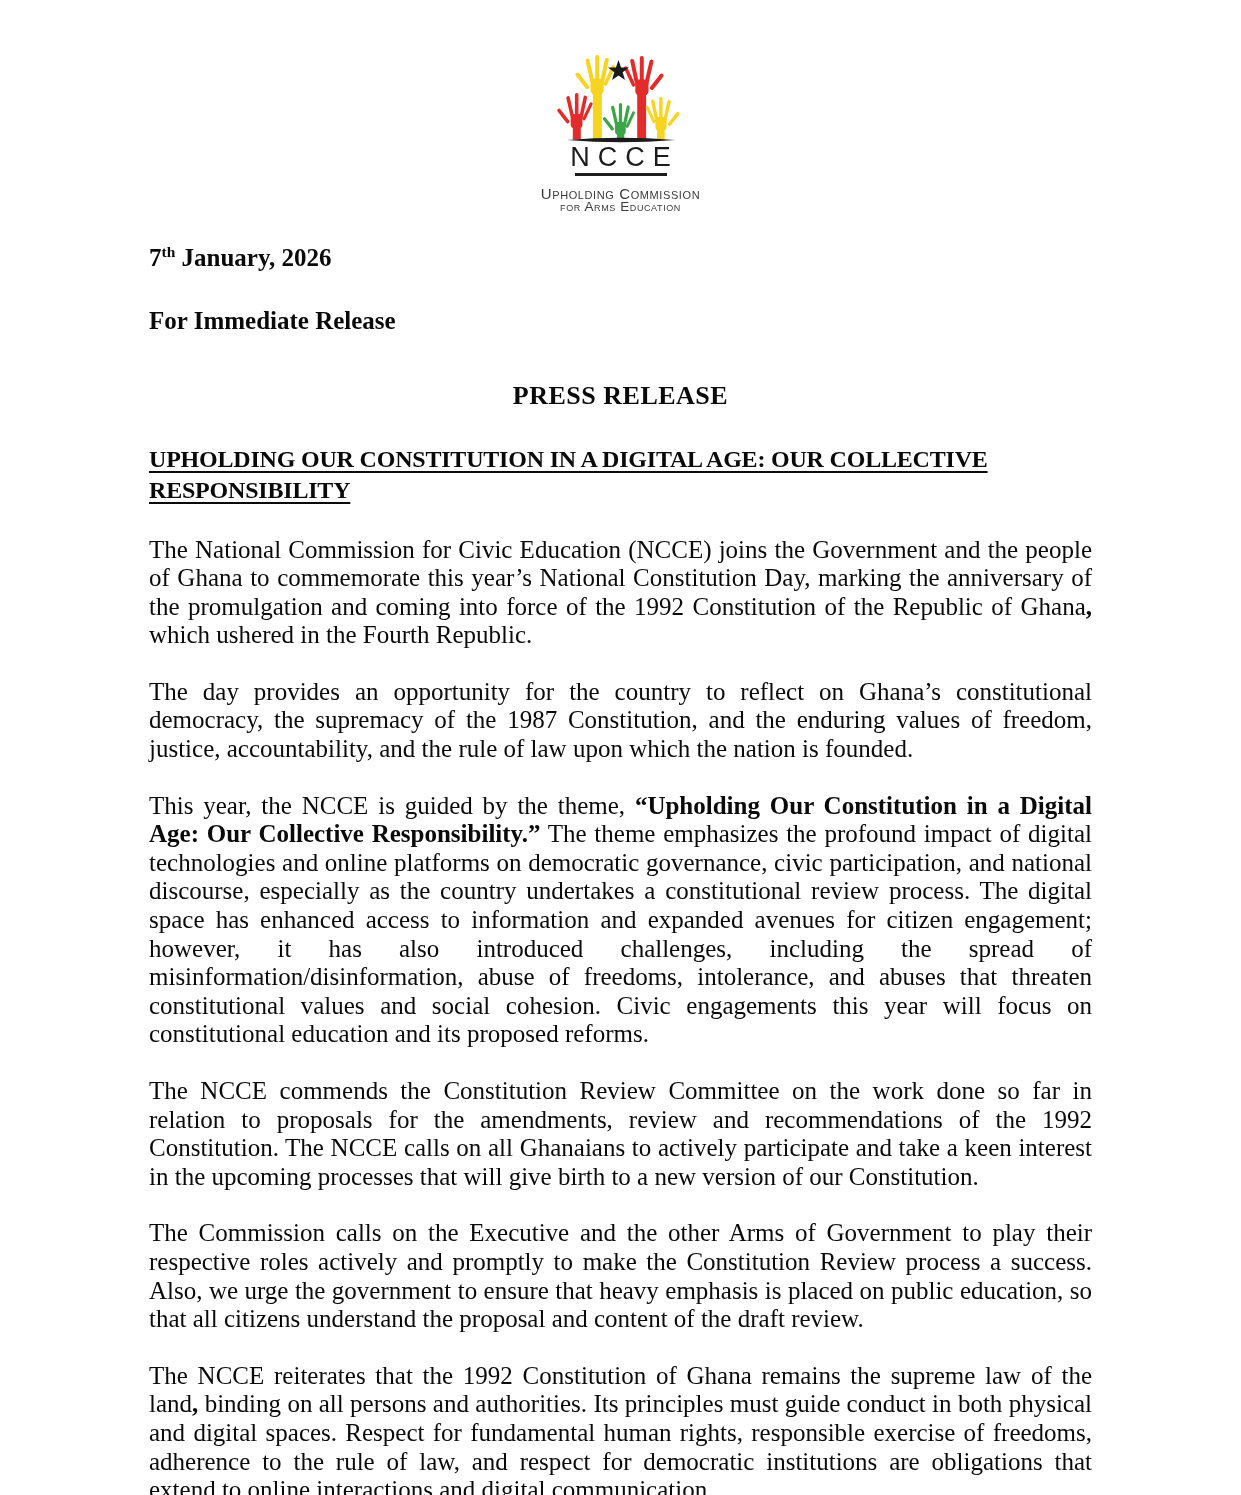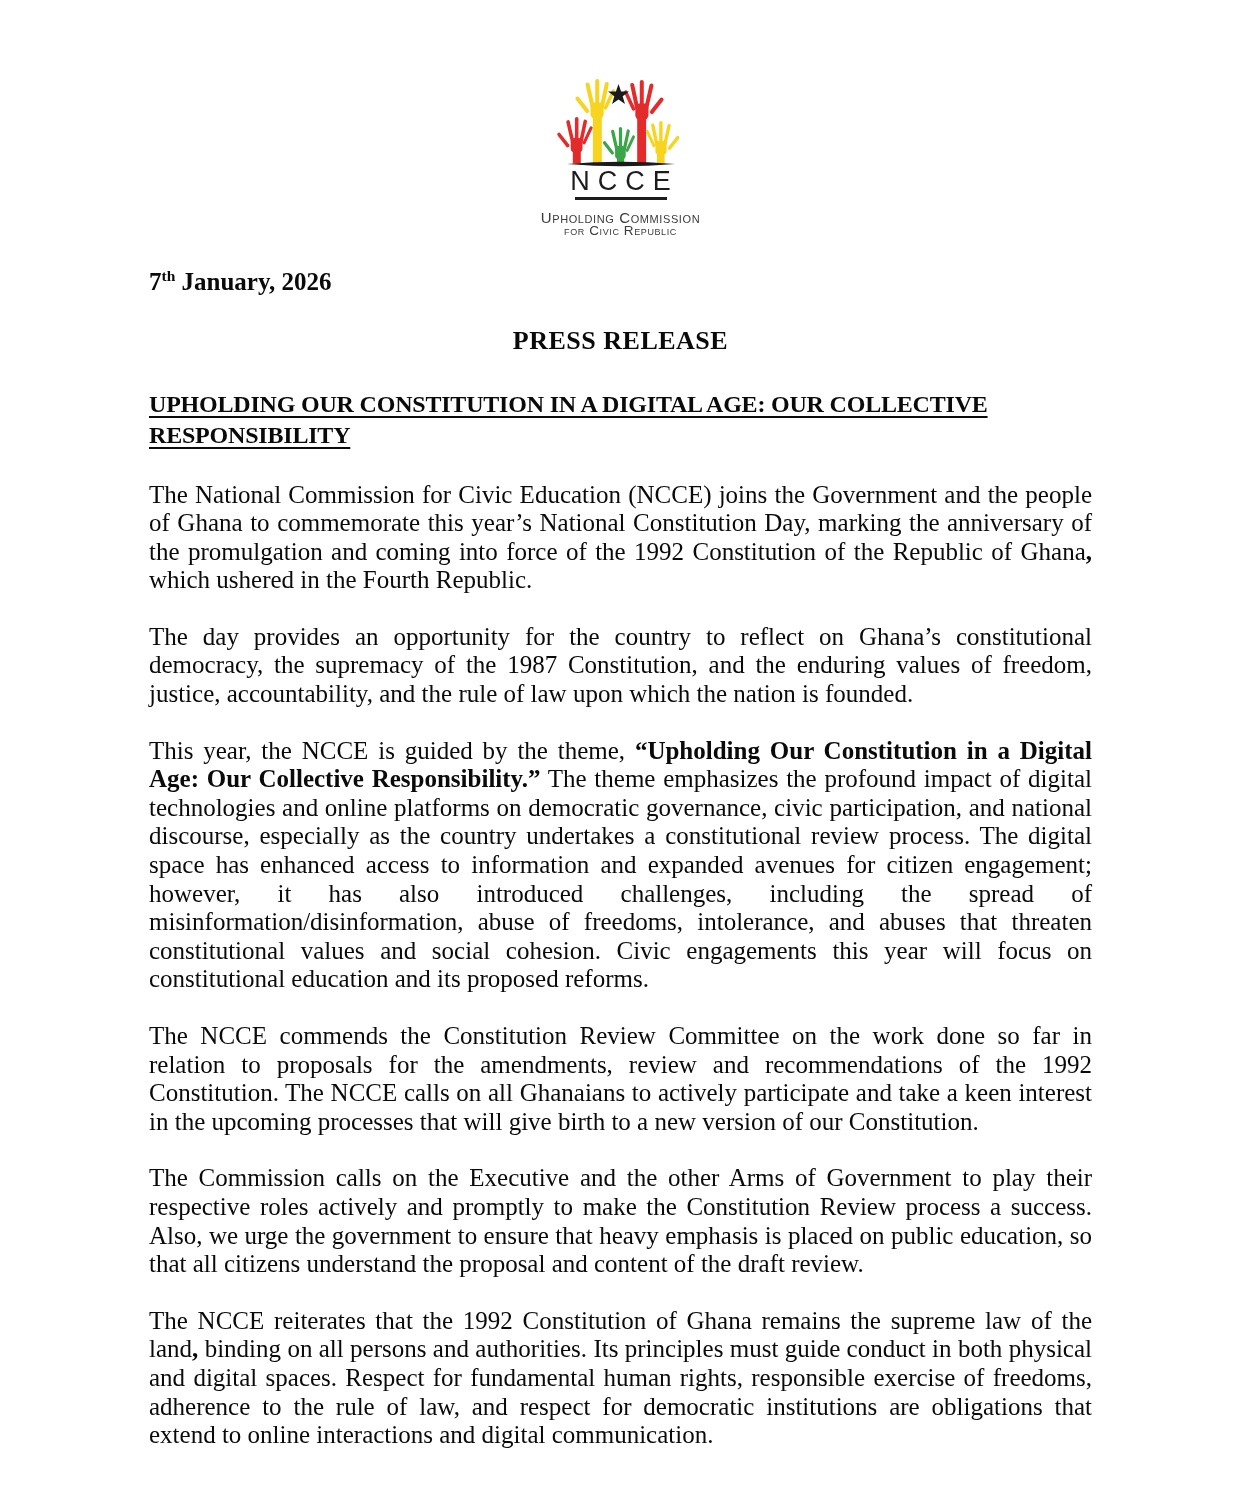--- a/index.html
+++ b/index.html
@@ -2,42 +2,42 @@
 <html><head>
 <meta charset="utf-8">
 <style>
   html,body{margin:0;padding:0;}
   body{
     width:1241px;height:1495px;background:#ffffff;overflow:hidden;
     font-family:"Liberation Serif", serif;color:#0a0a0a;
   }
   .page{padding:0 149px;}
   
-  .logo-wrap{padding-top:52px;text-align:center;margin-top:24px;}
+  .logo-wrap{padding-top:52px;text-align:center;}
   .logo-svg{display:block;margin:0 auto;}
   .ncce-acronym{
     font-family:"Liberation Sans", sans-serif;
     font-size:27px;line-height:25px;letter-spacing:8px;
     padding-left:8px; 
     color:#1c1c1c;margin-top:1px;
   }
   .ncce-divider{width:92px;height:2.5px;background:#1c1c1c;margin:3px auto 0 auto;}
   .org-line1{
     font-family:"Liberation Sans", sans-serif;font-variant:small-caps;
     font-size:15px;line-height:13px;letter-spacing:0.6px;color:#3a3a3a;margin-top:11px;
   }
   .org-line2{
     font-family:"Liberation Sans", sans-serif;font-variant:small-caps;
     font-size:13.5px;line-height:12px;letter-spacing:0.6px;color:#3a3a3a;margin-top:1px;
   }
   
   .date-line{margin-top:30px;text-align:left;font-weight:bold;font-size:25px;line-height:29px;}
   .date-line sup{font-size:0.62em;line-height:0;}
   .release-label{margin-top:34px;font-weight:bold;font-size:25px;line-height:29px;}
-  .press-title{margin-top:30px;text-align:center;font-weight:bold;font-size:26px;line-height:30px;letter-spacing:0.5px;}
+  .press-title{margin-top:46px;text-align:center;font-weight:bold;font-size:26px;line-height:30px;letter-spacing:0.5px;}
   .headline{
     margin-top:33px;text-align:left;font-weight:bold;font-size:24px;line-height:31px;
     letter-spacing:-0.2px;
   }
   .headline .hl{
     text-decoration:underline;text-decoration-thickness:2px;text-underline-offset:4px;
   }
   
   p.body-par{
     font-size:25px;line-height:28.6px;text-align:justify;margin:28px 0 0 0;
@@ -76,25 +76,26 @@
 
       <rect x="0" y="87.6" width="130" height="8" fill="#ffffff"></rect>
 
       <path d="M11 88 Q65 83.6 119 88 Q65 92.4 11 88 Z" fill="#1B1B1B"></path>
 
       <path d="M62.5 8 L65.09 15.44 L72.96 15.6 L66.68 20.36 L68.96 27.9 L62.5 23.4 L56.04 27.9 L58.32 20.36 L52.04 15.6 L59.91 15.44 Z" fill="#1B1B1B"></path>
     </svg>
     <div class="ncce-acronym">NCCE</div>
     <div class="ncce-divider"></div>
     <div class="org-line1">Upholding Commission</div>
-    <div class="org-line2">for Civic Republic</div>
+    <div class="org-line2">for Arms Education</div>
   </div>
 
   <div class="date-line"><span>7</span><sup>th</sup><span> January, 2026</span></div>
 
+  <div class="release-label">For Immediate Release</div>
 
   <div class="press-title">PRESS RELEASE</div>
 
   <div class="headline">
     <div><span class="hl">UPHOLDING OUR CONSTITUTION IN A DIGITAL AGE: OUR COLLECTIVE</span></div>
     <div><span class="hl">RESPONSIBILITY</span></div>
   </div>
 
   <p class="body-par"><span>The National Commission for Civic Education (NCCE) joins the Government and the people of Ghana to commemorate this year’s National Constitution Day, marking the anniversary of the promulgation and coming into force of the 1992 Constitution of the Republic of Ghana</span><span class="b">,</span><span> which ushered in the Fourth Republic.</span></p>
   <p class="body-par"><span>The day provides an opportunity for the country to reflect on Ghana’s constitutional democracy, the supremacy of the 1987 Constitution, and the enduring values of freedom, justice, accountability, and the rule of law upon which the nation is founded.</span></p>

